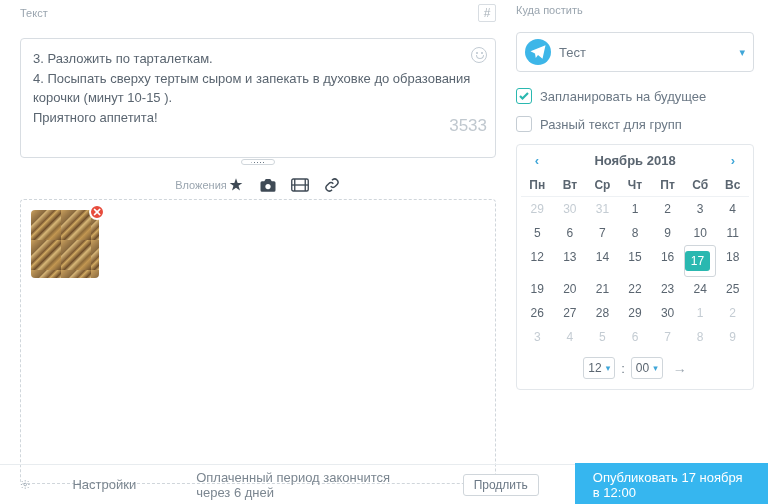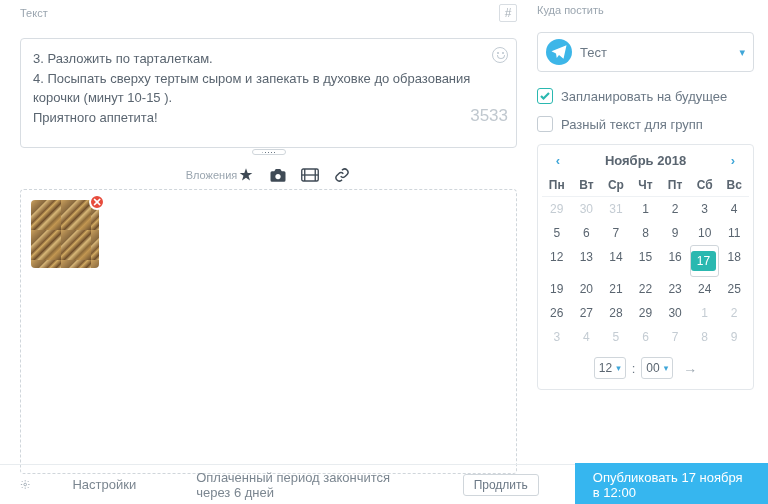--- a/index.html
+++ b/index.html
@@ -1,22 +1,22 @@
 <!DOCTYPE html>
 <html><head>
 <meta charset="utf-8">
 <style>
 * { box-sizing: border-box; margin: 0; padding: 0; }
 body { font-family: Arial, sans-serif; font-size: 13px; color: #6b7885; background: #fff; width: 768px; height: 504px; overflow: hidden; position: relative; }
 .main { display: flex; padding: 4px 14px 0 20px; gap: 20px; }
 .left { flex: 1; min-width: 0; }
-.right { width: 217px; flex-shrink: 0; }
+.right { width: 238px; flex-shrink: 0; }
 .sec-head { display: flex; justify-content: space-between; align-items: center; font-size: 11px; color: #9aa5af; margin-bottom: 16px; }
 .hash-box { width: 18px; height: 18px; border: 1px solid #d8dde2; border-radius: 2px; display: flex; align-items: center; justify-content: center; color: #a8b1b9; font-size: 12px; }
-.text-box { position: relative; border: 1px solid #d8dde2; border-radius: 4px; padding: 10px 12px 20px; background: #fff; font-size: 13px; color: #5a6570; line-height: 1.5; }
+.text-box { position: relative; border: 1px solid #d8dde2; border-radius: 4px; padding: 10px 12px 30px; background: #fff; font-size: 13px; color: #5a6570; line-height: 1.5; }
 .smile { position: absolute; top: 8px; right: 8px; width: 16px; height: 16px; border: 1.5px solid #c2cbd3; border-radius: 50%; }
 .smile::after { content: ""; position: absolute; width: 6px; height: 3px; border: 1.5px solid #c2cbd3; border-top: none; border-radius: 0 0 6px 6px; left: 3.5px; top: 7px; }
 .smile::before { content: ""; position: absolute; width: 1.5px; height: 1.5px; background: #c2cbd3; border-radius: 50%; left: 4px; top: 4px; box-shadow: 5px 0 0 #c2cbd3; }
 .counter { position: absolute; bottom: 19px; right: 8px; font-size: 17px; color: #c0c8cf; }
 .dragger { height: 10px; display: flex; justify-content: center; align-items: center; margin-top: -1px; }
 .dragger div { width: 34px; height: 6px; border: 1px solid #d0d6db; border-radius: 3px; background: #fff; position: relative; }
 .dragger div::after { content: ""; position: absolute; left: 9px; top: 2px; width: 1px; height: 1px; background: #b8c0c7; box-shadow: 3px 0 0, 6px 0 0, 9px 0 0, 12px 0 0; }
 .attach-head { display: flex; justify-content: center; align-items: center; margin: 10px 16px 6px; }
 .attach-head .lbl { font-size: 11px; color: #9aa5af; }
 .icons { display: flex; gap: 14px; align-items: center; }

